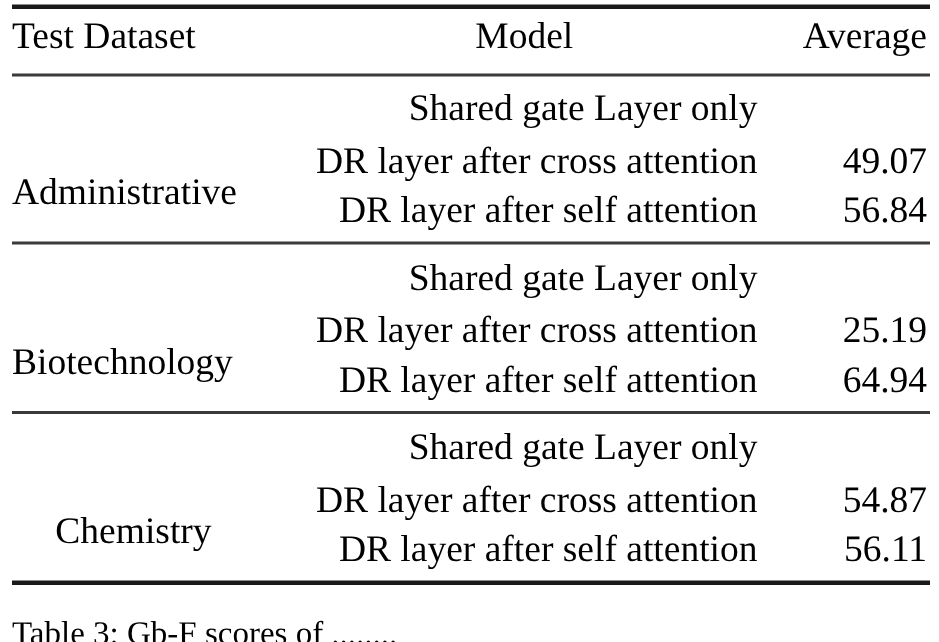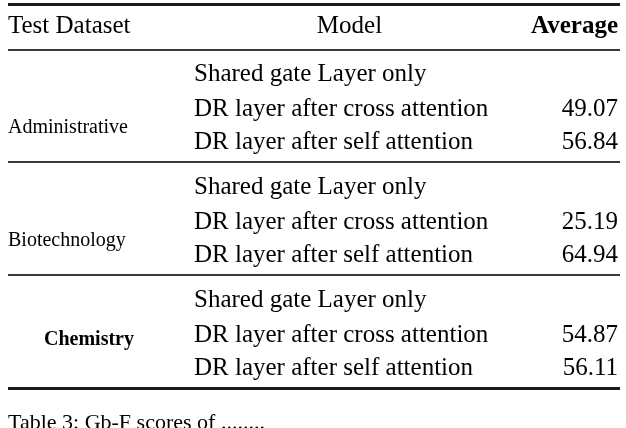--- a/index.html
+++ b/index.html
@@ -64,39 +64,40 @@
   }
 
   
   .col-dataset {
     left: 0;
     width: 186px;
   }
   .col-model {
     left: 186px;
     width: 311px;
+    text-align: right;
   }
   .col-average {
     left: 497px;
     width: 113px;
     text-align: right;
   }
 
   
   #header-row .cell { font-size: 25px; }
   #header-row .col-dataset { text-align: left; }
   #header-row .col-model   { text-align: center; }
-  #header-row .col-average { text-align: right; font-weight: bold; }
+  #header-row .col-average { text-align: right; }
 
   
   .group-label {
     position: absolute;
     left: 0;
     width: 186px;
-    font-size: 20px;
+    font-size: 25px;
     line-height: 1;
     white-space: nowrap;
   }
   .group-label.align-left   { text-align: left; }
   .group-label.align-center { text-align: center; padding-right: 24px; box-sizing: border-box; }
 
   .value-bold { font-weight: normal; }
 
   
   #caption {
@@ -146,21 +147,21 @@
     </div>
     <div class="row" style="top:204px;">
       <div class="cell col-model">DR layer after cross attention</div>
       <div class="cell col-average">25.19</div>
     </div>
     <div class="row" style="top:237px;">
       <div class="cell col-model">DR layer after self attention</div>
       <div class="cell col-average value-bold">64.94</div>
     </div>
 
-    <div class="group-label align-center" style="top:328px;font-weight:bold;">Chemistry</div>
+    <div class="group-label align-center" style="top:342px;">Chemistry</div>
 
     <div class="row" style="top:282px;">
       <div class="cell col-model">Shared gate Layer only</div>
     </div>
     <div class="row" style="top:317px;">
       <div class="cell col-model">DR layer after cross attention</div>
       <div class="cell col-average">54.87</div>
     </div>
     <div class="row" style="top:350px;">
       <div class="cell col-model">DR layer after self attention</div>

